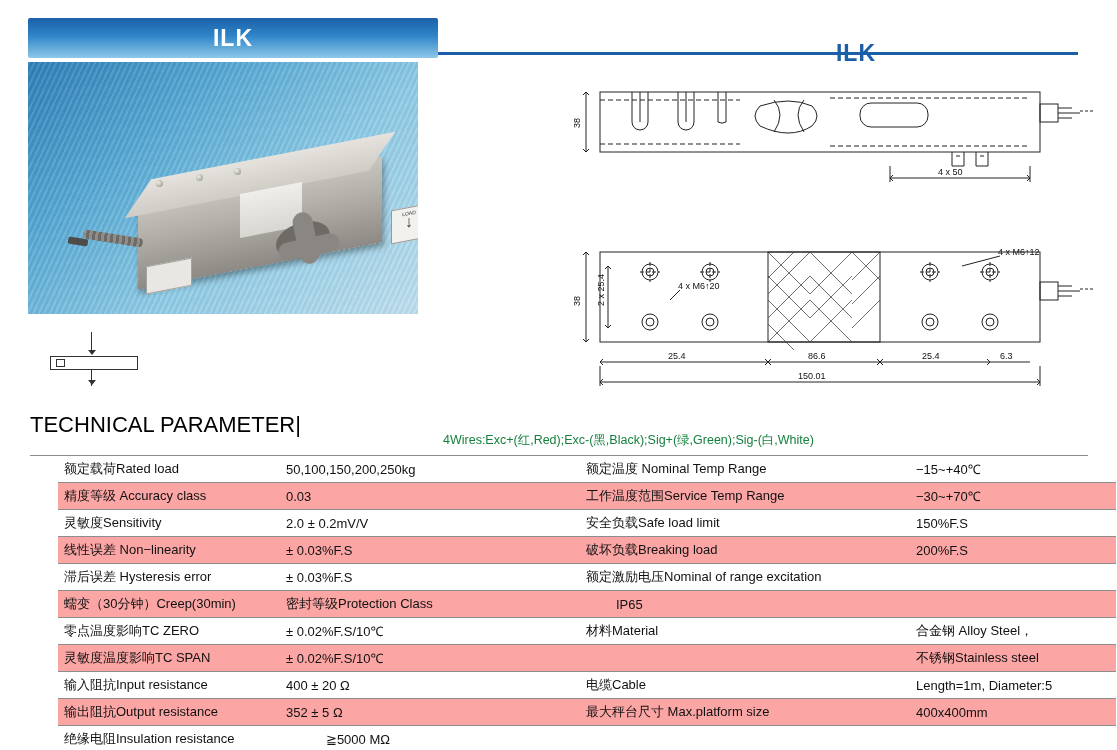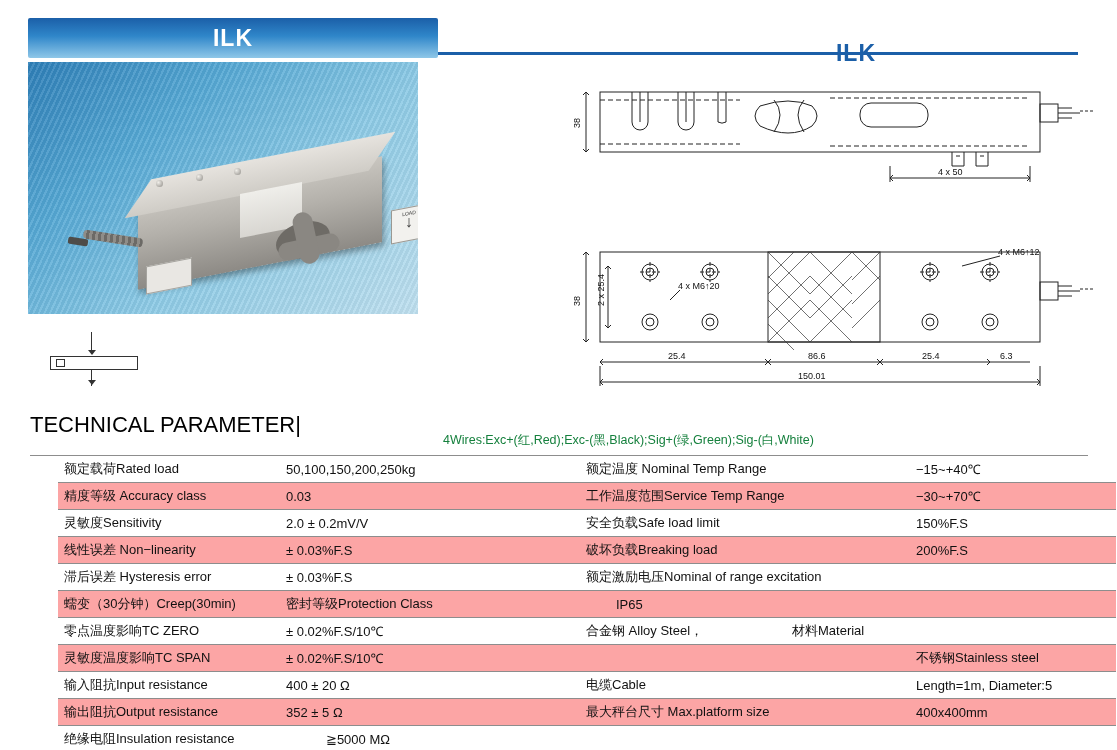--- a/index.html
+++ b/index.html
@@ -354,22 +354,22 @@
 
   <div class="row alt">
     <div class="c c1">蠕变（30分钟）Creep(30min)</div>
     <div class="c c3">密封等级Protection Class</div>
     <div class="c c4">IP65</div>
   </div>
 
   <div class="row">
     <div class="c c1">零点温度影响TC ZERO</div>
     <div class="c c2">± 0.02%F.S/10℃</div>
+    <div class="c c3">材料Material</div>
     <div class="c c4">合金钢 Alloy Steel，</div>
-    <div class="c c3">材料Material</div>
   </div>
 
   <div class="row alt">
     <div class="c c1">灵敏度温度影响TC SPAN</div>
     <div class="c c2">± 0.02%F.S/10℃</div>
     <div class="c c3"></div>
     <div class="c c4">不锈钢Stainless steel</div>
   </div>
 
   <div class="row">

